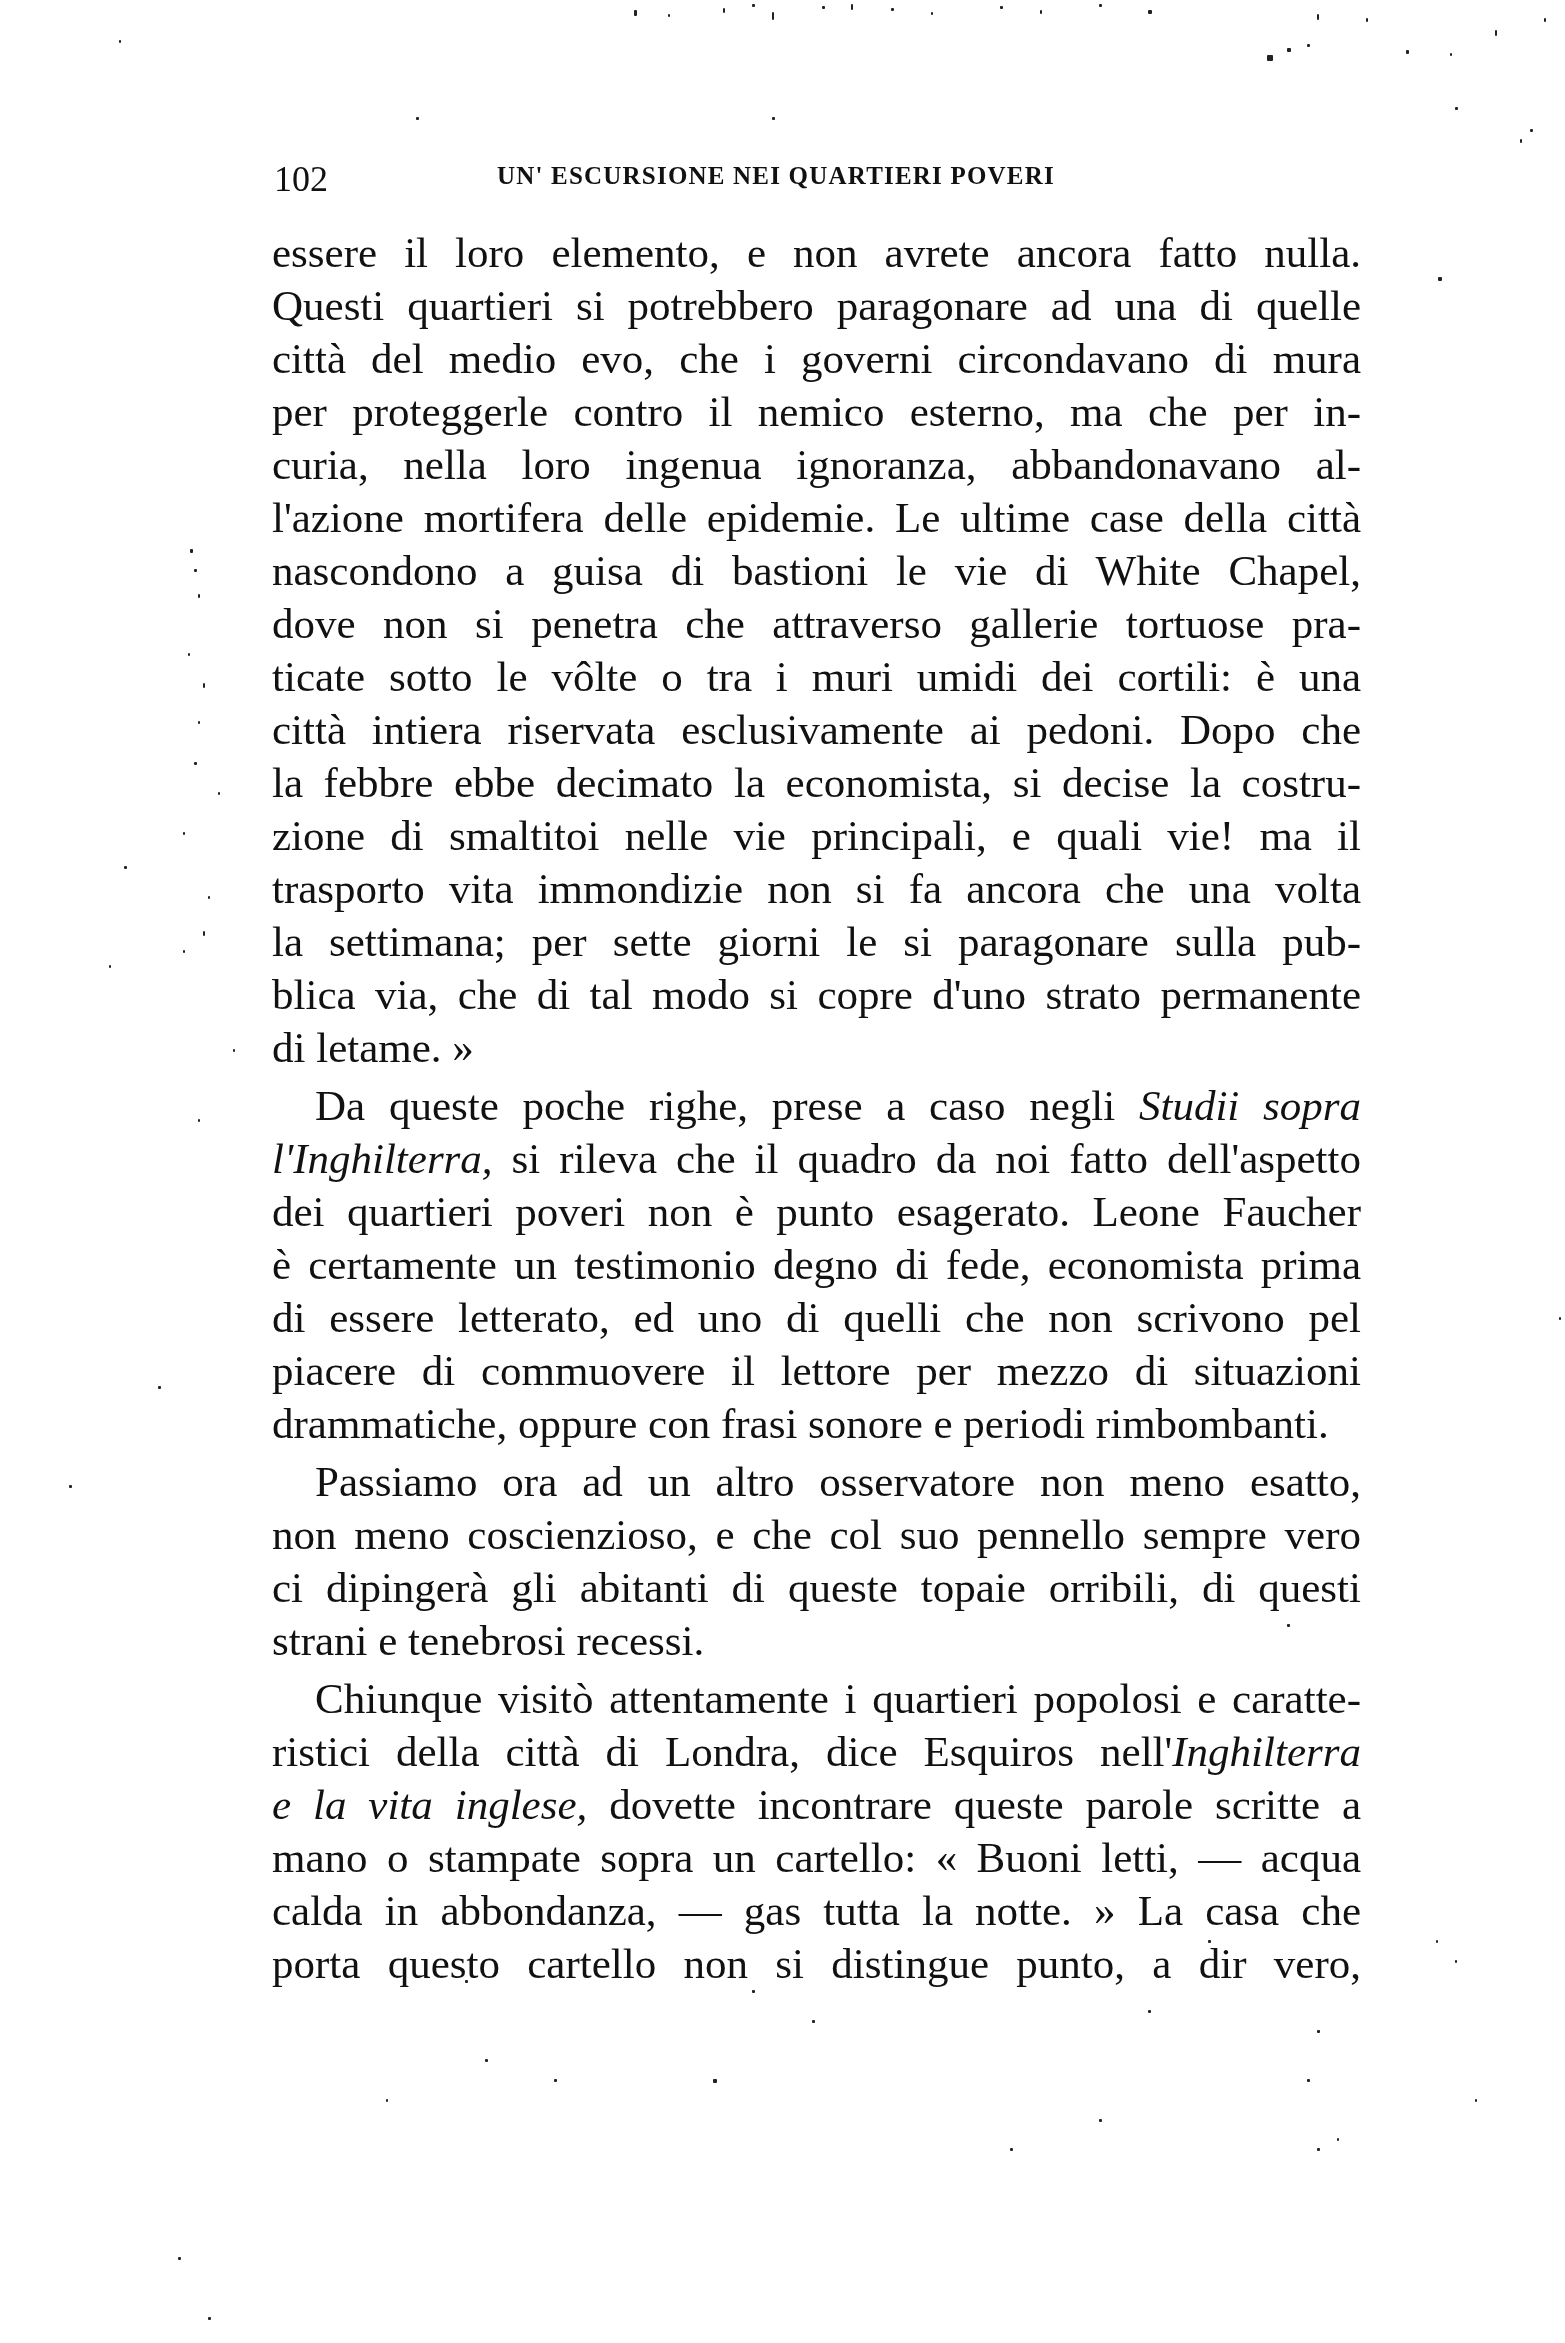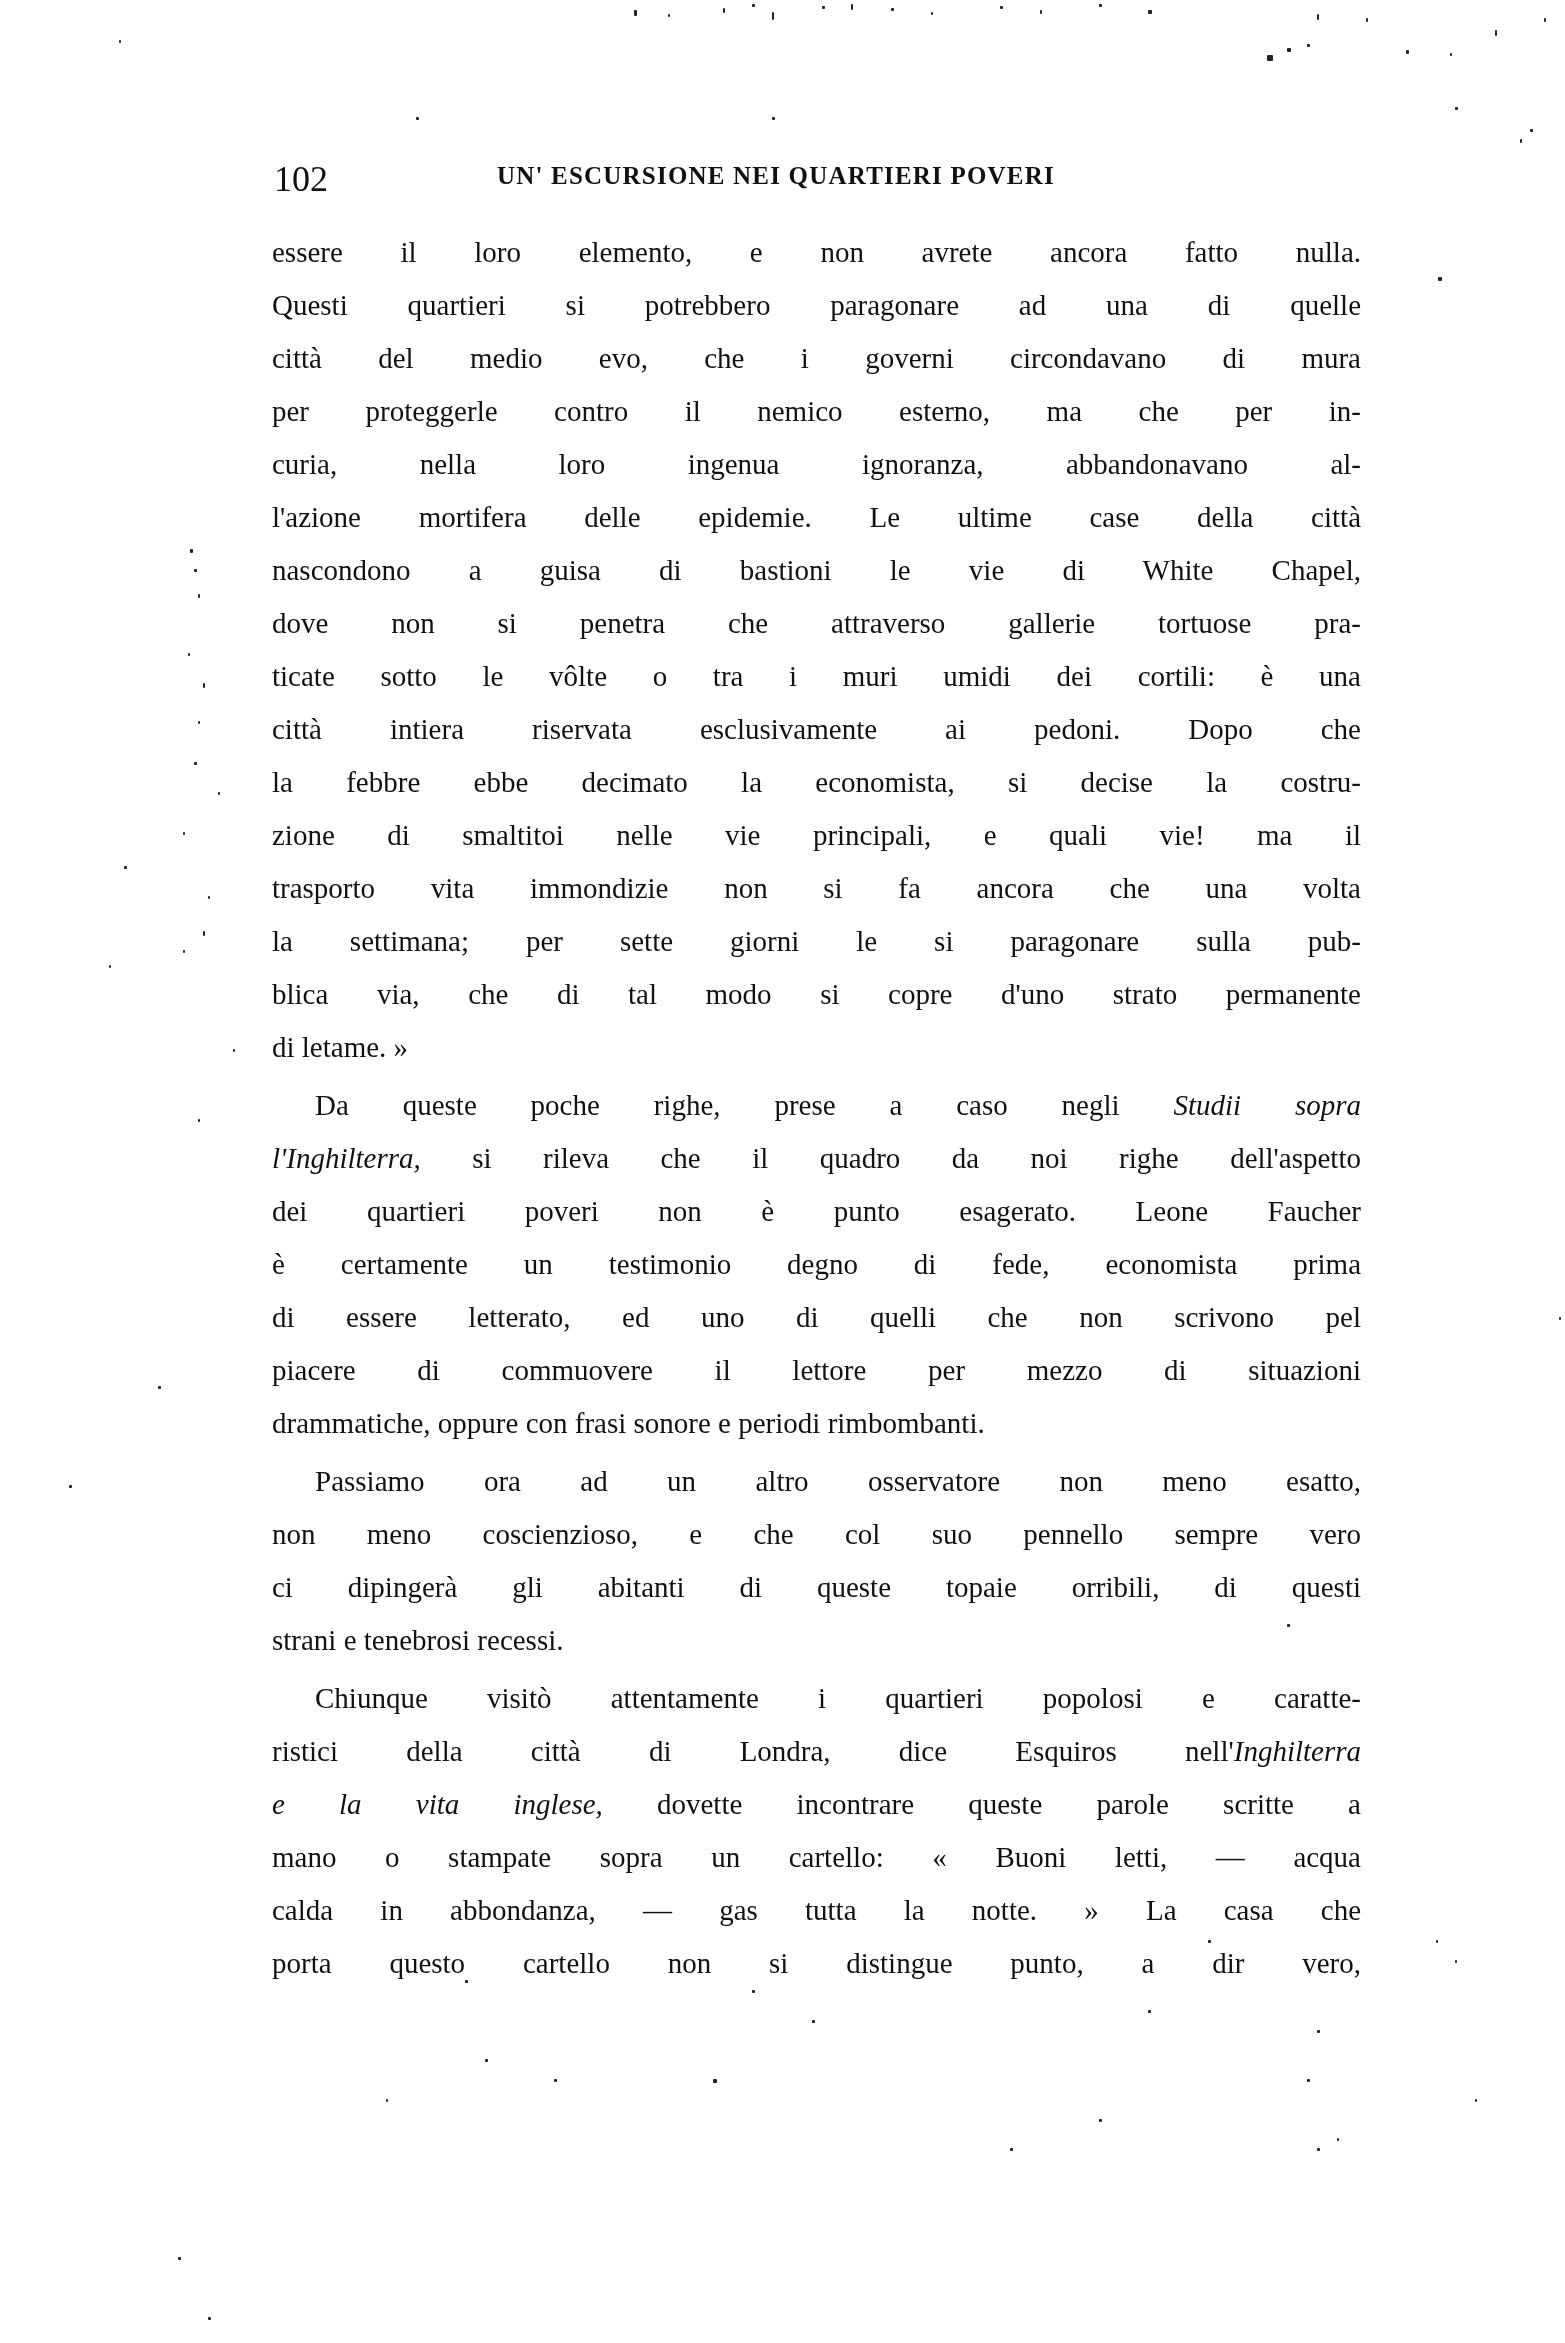--- a/index.html
+++ b/index.html
@@ -50,21 +50,21 @@
   .body-text {
     position: absolute;
     left: 272px;
     top: 226px;
     width: 1089px;
   }
   .line {
     display: block;
     height: 53px;
     line-height: 53px;
-    font-size: 29px;
+    font-size: 43px;
     white-space: nowrap;
     text-align: justify;
     text-align-last: justify;
     overflow: visible;
   }
   .line.last {
     text-align-last: left;
   }
   .line.indent {
     padding-left: 43px;
@@ -105,21 +105,21 @@
         <span class="line"><span>la febbre ebbe decimato la economista, si decise la costru-</span></span>
         <span class="line"><span>zione di smaltitoi nelle vie principali, e quali vie! ma il</span></span>
         <span class="line"><span>trasporto vita immondizie non si fa ancora che una volta</span></span>
         <span class="line"><span>la settimana; per sette giorni le si paragonare sulla pub-</span></span>
         <span class="line"><span>blica via, che di tal modo si copre d'uno strato permanente</span></span>
         <span class="line last"><span>di letame. »</span></span>
       </div>
       <div>
         <span class="gap"></span>
         <span class="line indent"><span>Da queste poche righe, prese a caso negli </span><span class="it">Studii sopra</span></span>
-        <span class="line"><span class="it">l'Inghilterra,</span><span> si rileva che il quadro da noi righe dell'aspetto</span></span>
+        <span class="line"><span class="it">l'Inghilterra,</span><span> si rileva che il quadro da noi fatto dell'aspetto</span></span>
         <span class="line"><span>dei quartieri poveri non è punto esagerato. Leone Faucher</span></span>
         <span class="line"><span>è certamente un testimonio degno di fede, economista prima</span></span>
         <span class="line"><span>di essere letterato, ed uno di quelli che non scrivono pel</span></span>
         <span class="line"><span>piacere di commuovere il lettore per mezzo di situazioni</span></span>
         <span class="line last"><span>drammatiche, oppure con frasi sonore e periodi rimbombanti.</span></span>
       </div>
       <div>
         <span class="gap"></span>
         <span class="line indent"><span>Passiamo ora ad un altro osservatore non meno esatto,</span></span>
         <span class="line"><span>non meno coscienzioso, e che col suo pennello sempre vero</span></span>

